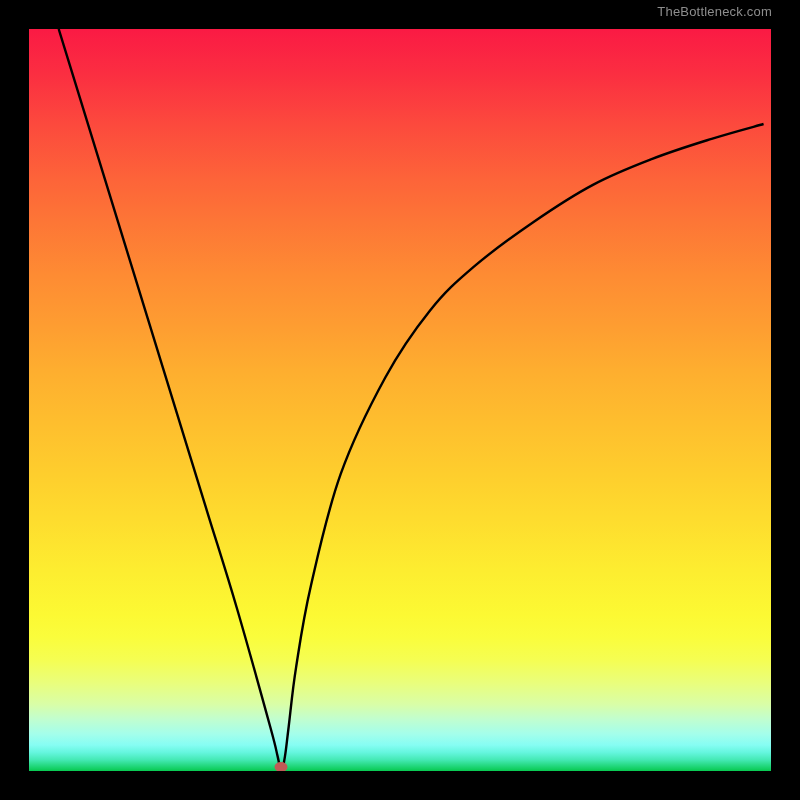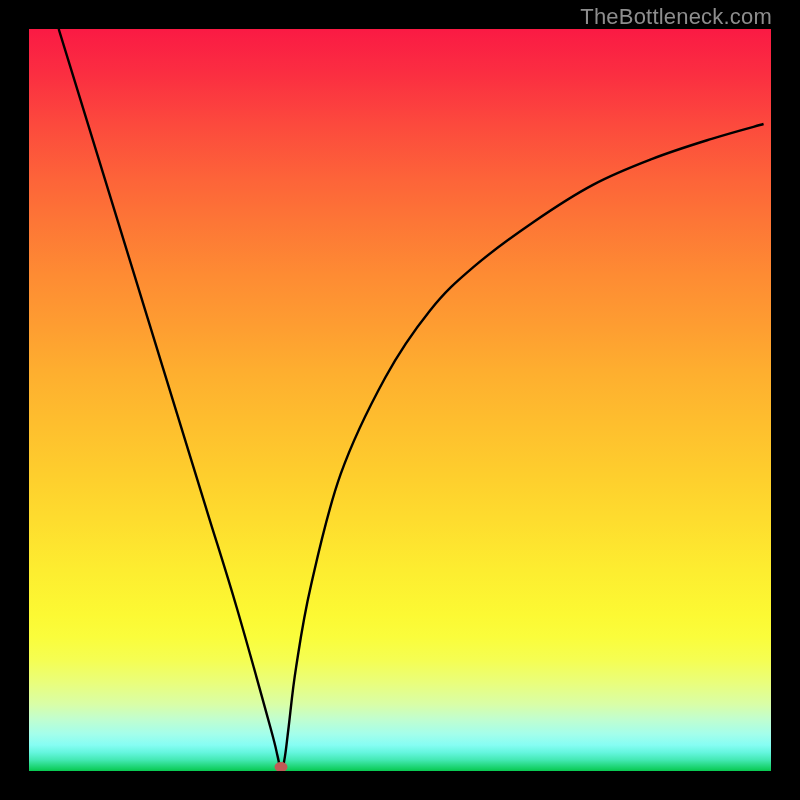--- a/index.html
+++ b/index.html
@@ -71,21 +71,21 @@
     height: 10px;
     background: #c05a56;
     border-radius: 50%;
     transform: translate(-50%, -50%);
   }
   .watermark {
     position: absolute;
     top: 4px;
     right: 28px;
     color: #8d8d8d;
-    font-size: 22px;
+    font-size: 13px;
     font-weight: 500;
     letter-spacing: 0.2px;
   }
 </style>
 </head>
 <body>
 
 <div class="chart-container">
   <div class="plot-area">
     <div class="gradient-bg"></div>

